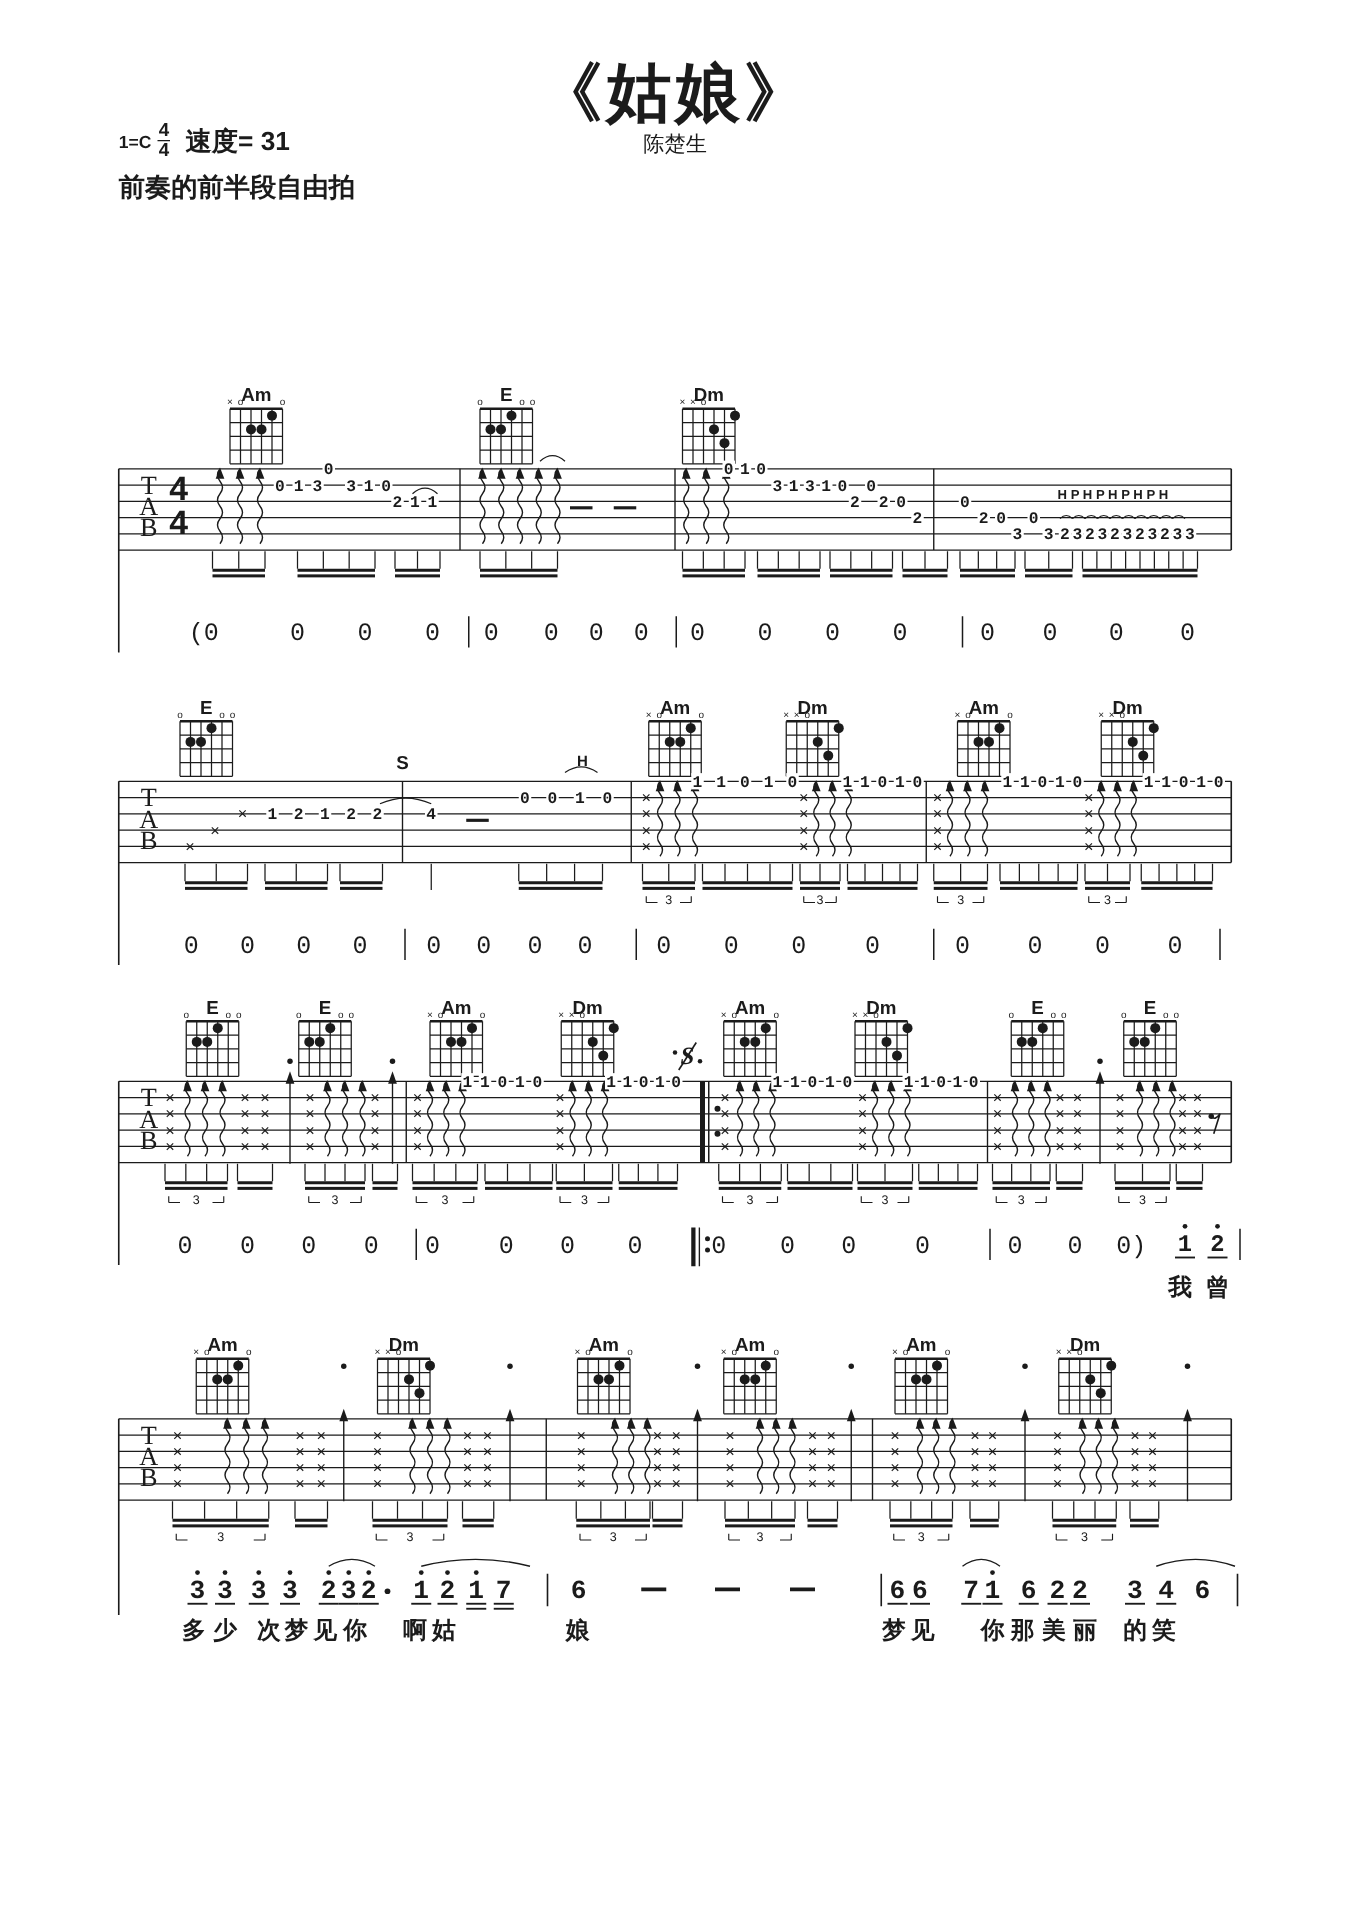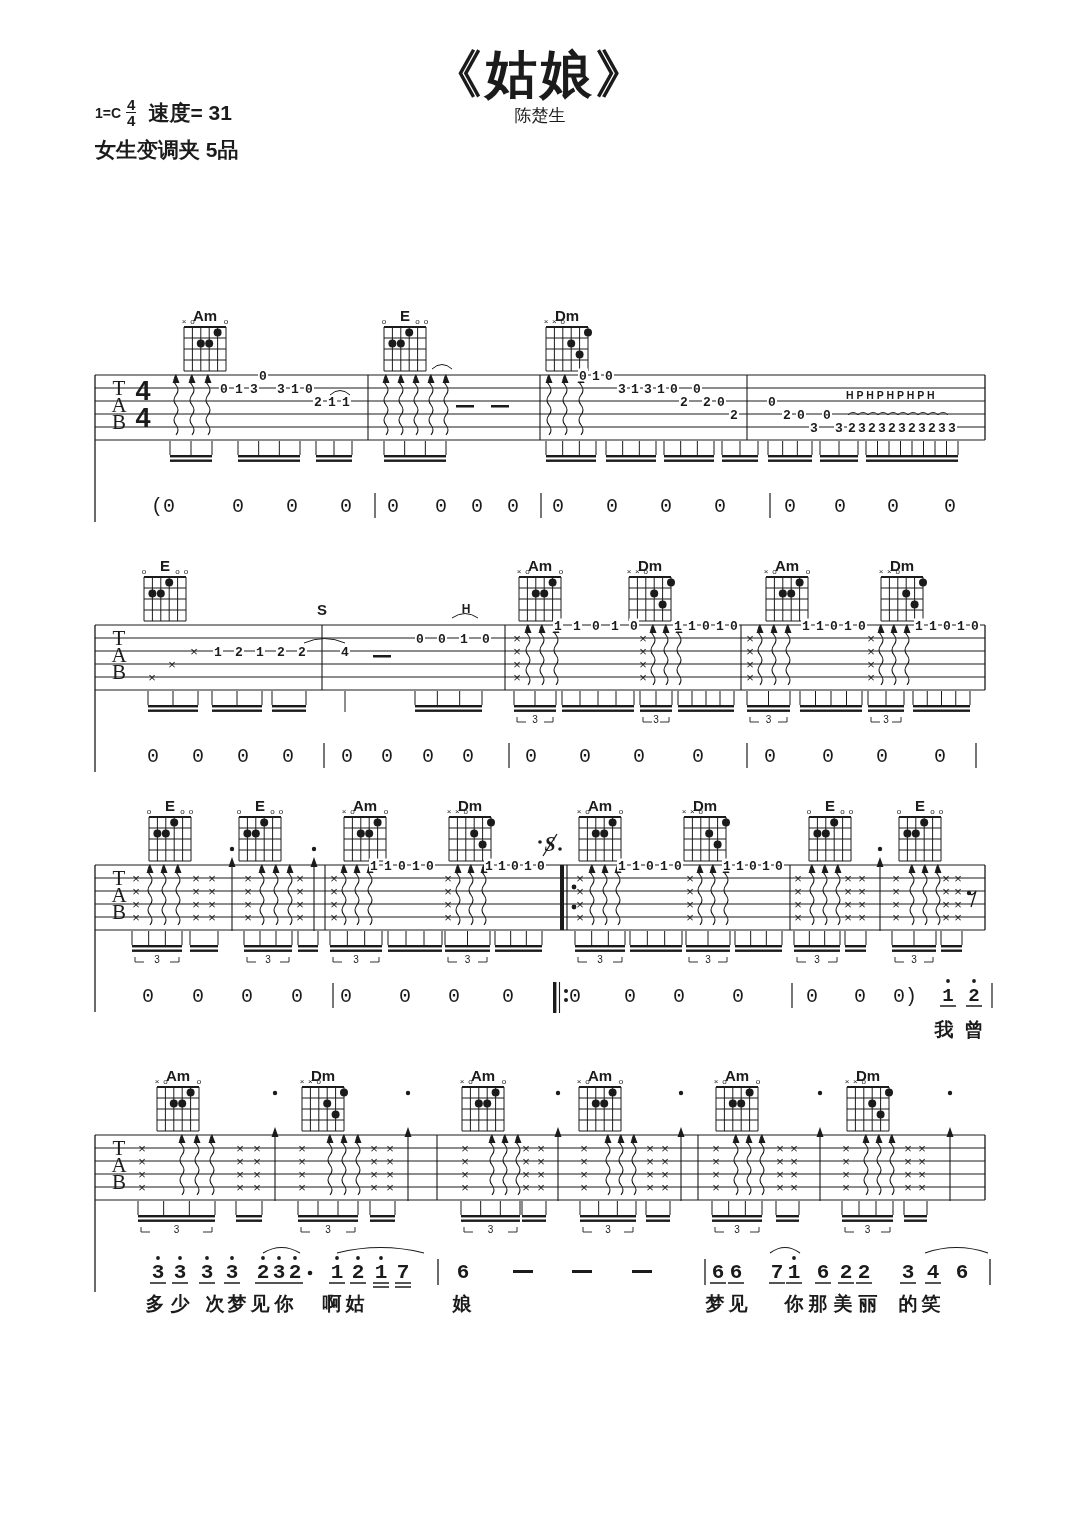--- a/index.html
+++ b/index.html
@@ -27,21 +27,21 @@
 
   <div class="meta">
     <div class="meta-line">
       <span class="keysig">1=C</span>
       <span class="frac">
         <span class="top">4</span>
         <span>4</span>
       </span>
       <span>速度= 31</span>
     </div>
-    <div class="meta-line">女生变调夹 5品</div>
+    <div class="meta-line">前奏的前半段自由拍</div>
   </div>
 
   <svg class="sheet" id="sheet" width="1080" height="1527" viewBox="0 0 1080 1527">
       <g>
         <line x1="95" y1="375" x2="985" y2="375" stroke="#1b1b1b" stroke-width="1"></line>
         <line x1="95" y1="388" x2="985" y2="388" stroke="#1b1b1b" stroke-width="1"></line>
         <line x1="95" y1="401" x2="985" y2="401" stroke="#1b1b1b" stroke-width="1"></line>
         <line x1="95" y1="414" x2="985" y2="414" stroke="#1b1b1b" stroke-width="1"></line>
         <line x1="95" y1="427" x2="985" y2="427" stroke="#1b1b1b" stroke-width="1"></line>
         <line x1="95" y1="440" x2="985" y2="440" stroke="#1b1b1b" stroke-width="1"></line>

